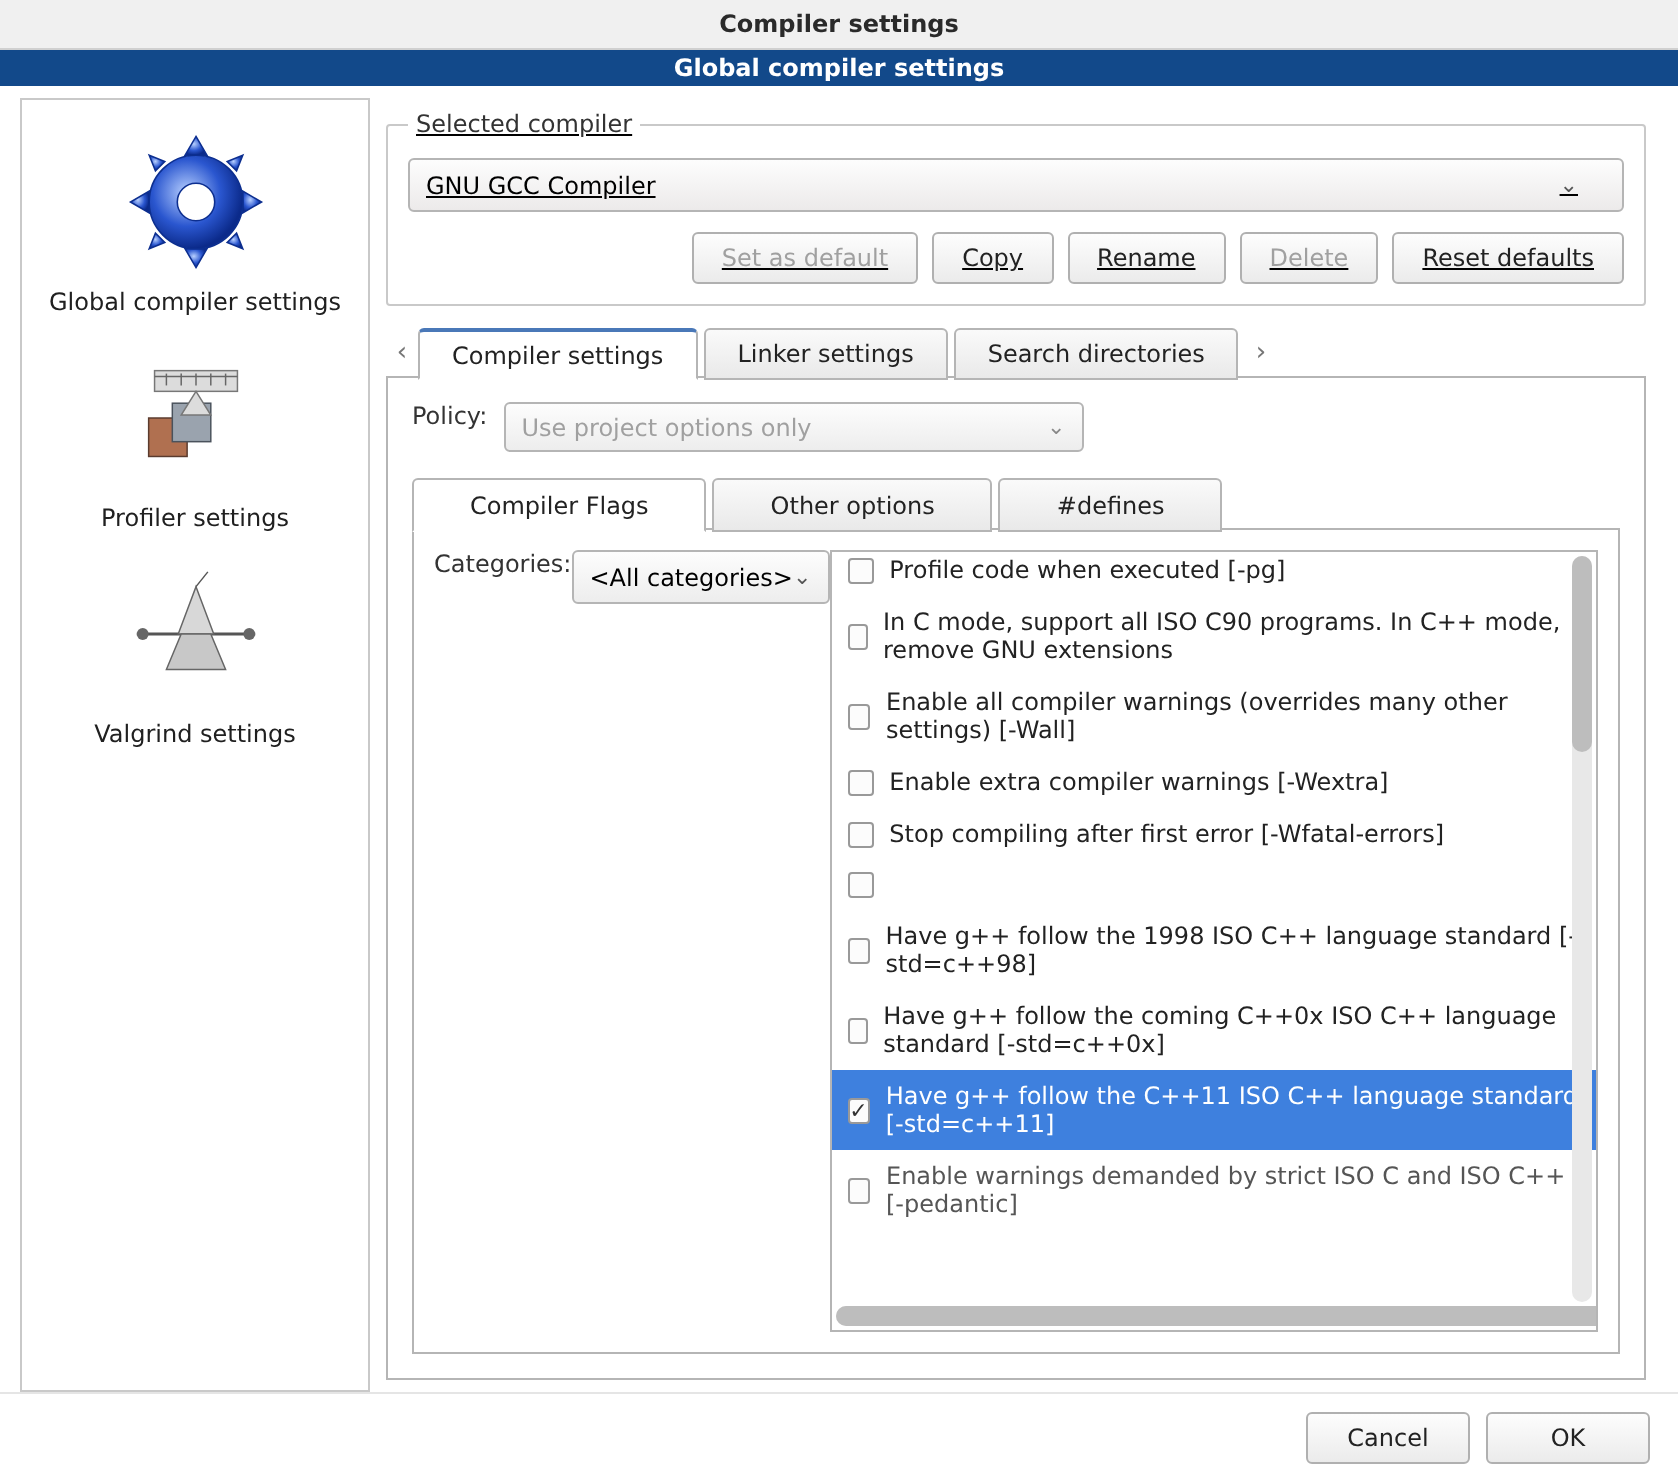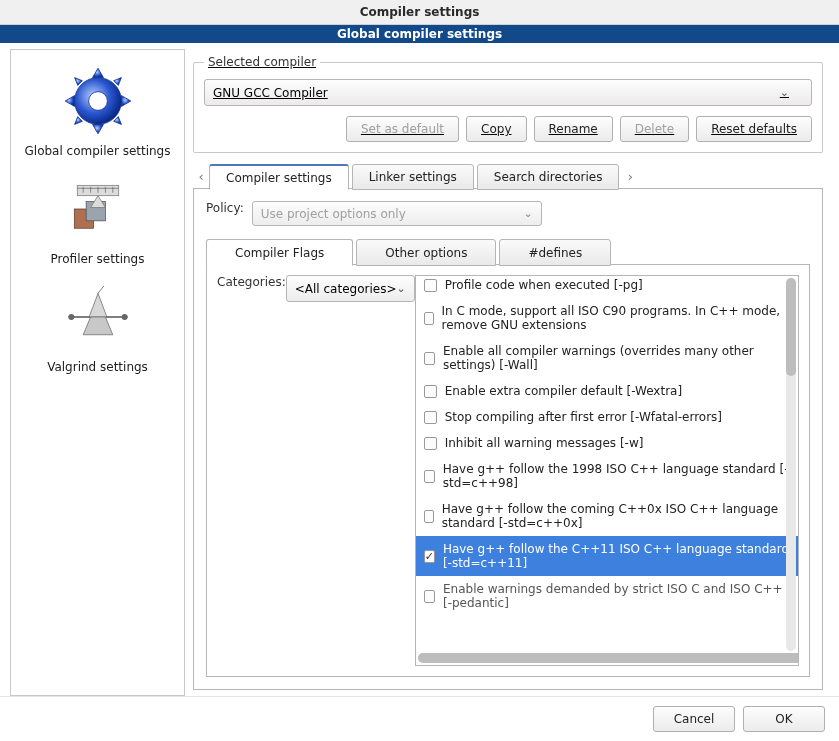--- a/index.html
+++ b/index.html
@@ -213,29 +213,28 @@
               <div class="flag-row">
                 <span class="checkbox"></span>
                 <span>In C mode, support all ISO C90 programs. In C++ mode, remove GNU extensions</span>
               </div>
               <div class="flag-row">
                 <span class="checkbox"></span>
                 <span>Enable all compiler warnings (overrides many other settings)  [-Wall]</span>
               </div>
               <div class="flag-row">
                 <span class="checkbox"></span>
-                <span>Enable extra compiler default  [-Wextra]</span>
+                <span>Enable extra compiler warnings  [-Wextra]</span>
               </div>
               <div class="flag-row">
                 <span class="checkbox"></span>
                 <span>Stop compiling after first error  [-Wfatal-errors]</span>
               </div>
               <div class="flag-row">
                 <span class="checkbox"></span>
-                <span>Inhibit all warning messages  [-w]</span>
               </div>
               <div class="flag-row">
                 <span class="checkbox"></span>
                 <span>Have g++ follow the 1998 ISO C++ language standard  [-std=c++98]</span>
               </div>
               <div class="flag-row">
                 <span class="checkbox"></span>
                 <span>Have g++ follow the coming C++0x ISO C++ language standard  [-std=c++0x]</span>
               </div>
               <div class="flag-row selected">

